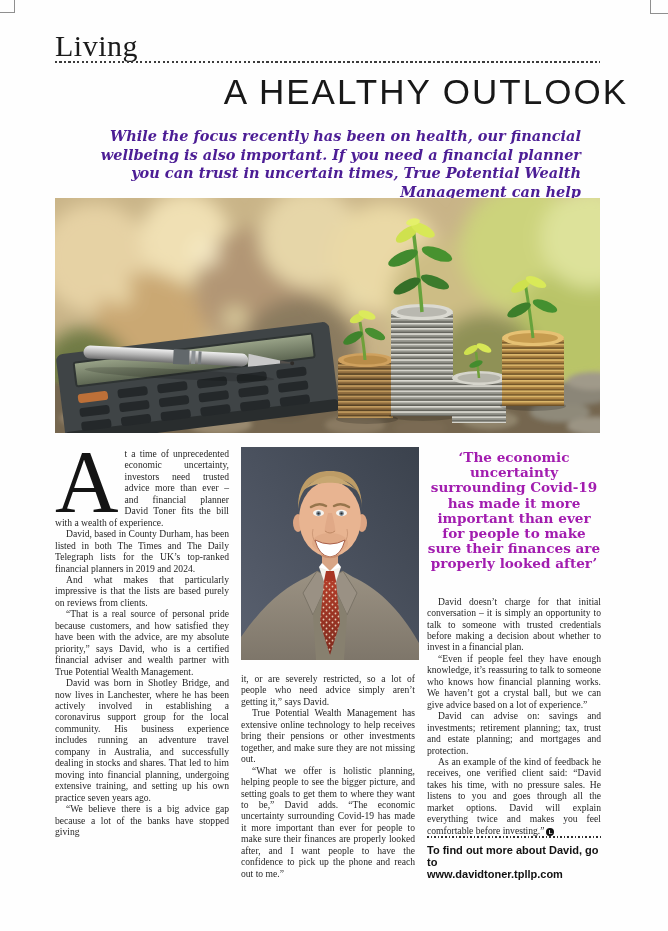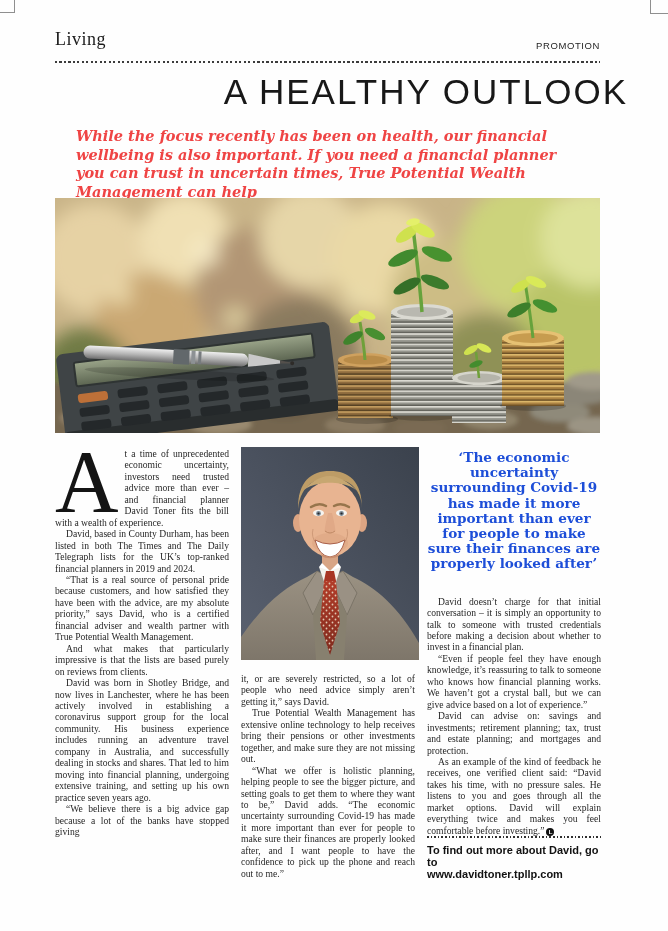--- a/index.html
+++ b/index.html
@@ -5,48 +5,48 @@
   html,body{margin:0;padding:0;background:#e9e9e9;}
   .page{
     position:relative;width:668px;height:931px;background:#fefefe;
     font-family:"Liberation Serif","DejaVu Serif",serif;color:#262626;
     overflow:hidden;margin:0 auto;
   }
   .corner{position:absolute;top:0;}
   .corner-left{left:0;width:14px;height:12px;border-right:1px solid #8f8f8f;border-bottom:1px solid #8f8f8f;}
   .corner-right{left:650px;width:18px;height:13px;border-left:1px solid #8f8f8f;border-bottom:1px solid #8f8f8f;}
 
-  .masthead{position:absolute;left:55px;top:29px;font-size:18px;color:#1b1b1b;letter-spacing:0.5px;}
+  .masthead{position:absolute;left:55px;top:29px;font-size:30px;color:#1b1b1b;letter-spacing:0.5px;}
   .promo{position:absolute;left:55px;top:40px;width:545px;text-align:right;
     font-family:"Liberation Sans","DejaVu Sans",sans-serif;font-size:9.5px;letter-spacing:0.6px;color:#1f1f1f;}
   .rule-dashed{position:absolute;left:55px;top:61px;width:545px;height:2px;
     background:repeating-linear-gradient(90deg,#3c3c3c 0 2px,transparent 2px 4.5px);}
 
   .headline{position:absolute;left:40px;top:72px;width:588px;text-align:right;
     font-family:"Liberation Sans","DejaVu Sans",sans-serif;font-weight:400;font-size:35px;
     letter-spacing:2px;color:#181818;}
-  .standfirst{position:absolute;left:76px;top:127px;width:505px;text-align:left;
+  .standfirst{position:absolute;left:76px;top:127px;width:505px;text-align:right;
     font-family:"DejaVu Serif","Liberation Serif",serif;font-style:italic;font-weight:700;
-    font-size:14.5px;line-height:18.5px;color:#ef4444;}
+    font-size:14.5px;line-height:18.5px;color:#4c1d95;}
 
   .hero{position:absolute;left:55px;top:198px;width:545px;height:235px;}
   .portrait{position:absolute;left:241px;top:447px;width:178px;height:213px;}
 
   .col{position:absolute;width:174px;font-size:9.6px;line-height:11.45px;}
   .col p{margin:0;text-align:justify;}
   .col p.ind{text-indent:11px;}
   .col1{left:55px;top:448px;}
   .col2{left:241px;top:673px;}
   .col3{left:427px;top:448px;}
 
   .dropcap{float:left;font-family:"Liberation Serif",serif;font-size:88px;line-height:64px;
     height:64px;margin:2px 6px 0 0;color:#141414;}
 
   .pullquote{font-family:"DejaVu Serif","Liberation Serif",serif;font-weight:700;
-    font-size:13.6px;line-height:15.2px;text-align:center !important;color:#1d4ed8;
+    font-size:13.6px;line-height:15.2px;text-align:center !important;color:#a21caf;
     margin:2px 0 24px 0 !important;text-indent:0 !important;}
 
   .endmark{display:inline-block;width:8px;height:8px;background:#101010;border-radius:50%;
     color:#fff;font:700 6px/8px "Liberation Sans",sans-serif;text-align:center;
     vertical-align:baseline;margin-left:2px;text-indent:0;}
 
   .footer-rule{position:absolute;left:427px;top:836px;width:174px;height:2px;
     background:repeating-linear-gradient(90deg,#2e2e2e 0 1.6px,transparent 1.6px 3.6px);}
   .footer{position:absolute;left:427px;top:844px;width:176px;
     font-family:"Liberation Sans","DejaVu Sans",sans-serif;font-weight:700;
@@ -54,21 +54,20 @@
 </style>
 </head>
 <body>
 
 <div class="page">
 
   <div class="corner corner-left"></div>
   <div class="corner corner-right"></div>
 
   <div class="masthead">Living</div>
-  <div class="promo">PROMOTION</div>
   <div class="rule-dashed"></div>
 
   <div class="headline">A HEALTHY OUTLOOK</div>
   <div class="standfirst">While the focus recently has been on health, our financial wellbeing is also important. If you need a financial planner you can trust in uncertain times, True Potential Wealth Management can help</div>
 
   <div class="hero">
     <svg width="545" height="235" viewBox="0 0 545 235">
       <defs>
         <filter id="f1" x="-20%" y="-20%" width="140%" height="140%">
             <feGaussianBlur stdDeviation="9"></feGaussianBlur>
@@ -223,22 +222,22 @@
         <ellipse cx="490" cy="108" rx="13" ry="5" fill="#449030" transform="rotate(22 490 108)"></ellipse>
         <ellipse cx="466" cy="88" rx="11" ry="4.5" fill="#cfe14e" transform="rotate(-30 466 88)"></ellipse>
         <ellipse cx="481" cy="84" rx="11" ry="4.5" fill="#d9e958" transform="rotate(24 481 84)"></ellipse>
       </g>
     </svg>
   </div>
 
   <div class="col col1">
     <p><span class="dropcap">A</span><span>t a time of unprecedented economic uncertainty, investors need trusted advice more than ever – and financial planner David Toner fits the bill with a wealth of experience.</span></p>
     <p class="ind">David, based in County Durham, has been listed in both The Times and The Daily Telegraph lists for the UK’s top-ranked financial planners in 2019 and 2024.</p>
+    <p class="ind">And what makes that particularly impressive is that the lists are based purely on reviews from clients.</p>
     <p class="ind">“That is a real source of personal pride because customers, and how satisfied they have been with the advice, are my absolute priority,” says David, who is a certified financial adviser and wealth partner with True Potential Wealth Management.</p>
-    <p class="ind">And what makes that particularly impressive is that the lists are based purely on reviews from clients.</p>
     <p class="ind">David was born in Shotley Bridge, and now lives in Lanchester, where he has been actively involved in establishing a coronavirus support group for the local community. His business experience includes running an adventure travel company in Australia, and successfully dealing in stocks and shares. That led to him moving into financial planning, undergoing extensive training, and setting up his own practice seven years ago.</p>
     <p class="ind">“We believe there is a big advice gap because a lot of the banks have stopped giving</p>
   </div>
 
   <div class="portrait">
     <svg width="178" height="213" viewBox="0 0 178 213">
       <defs>
         <linearGradient id="pbg" x1="0" y1="1" x2="1" y2="0">
           <stop offset="0" stop-color="#5a6170"></stop>
             <stop offset="1" stop-color="#3b424d"></stop>

